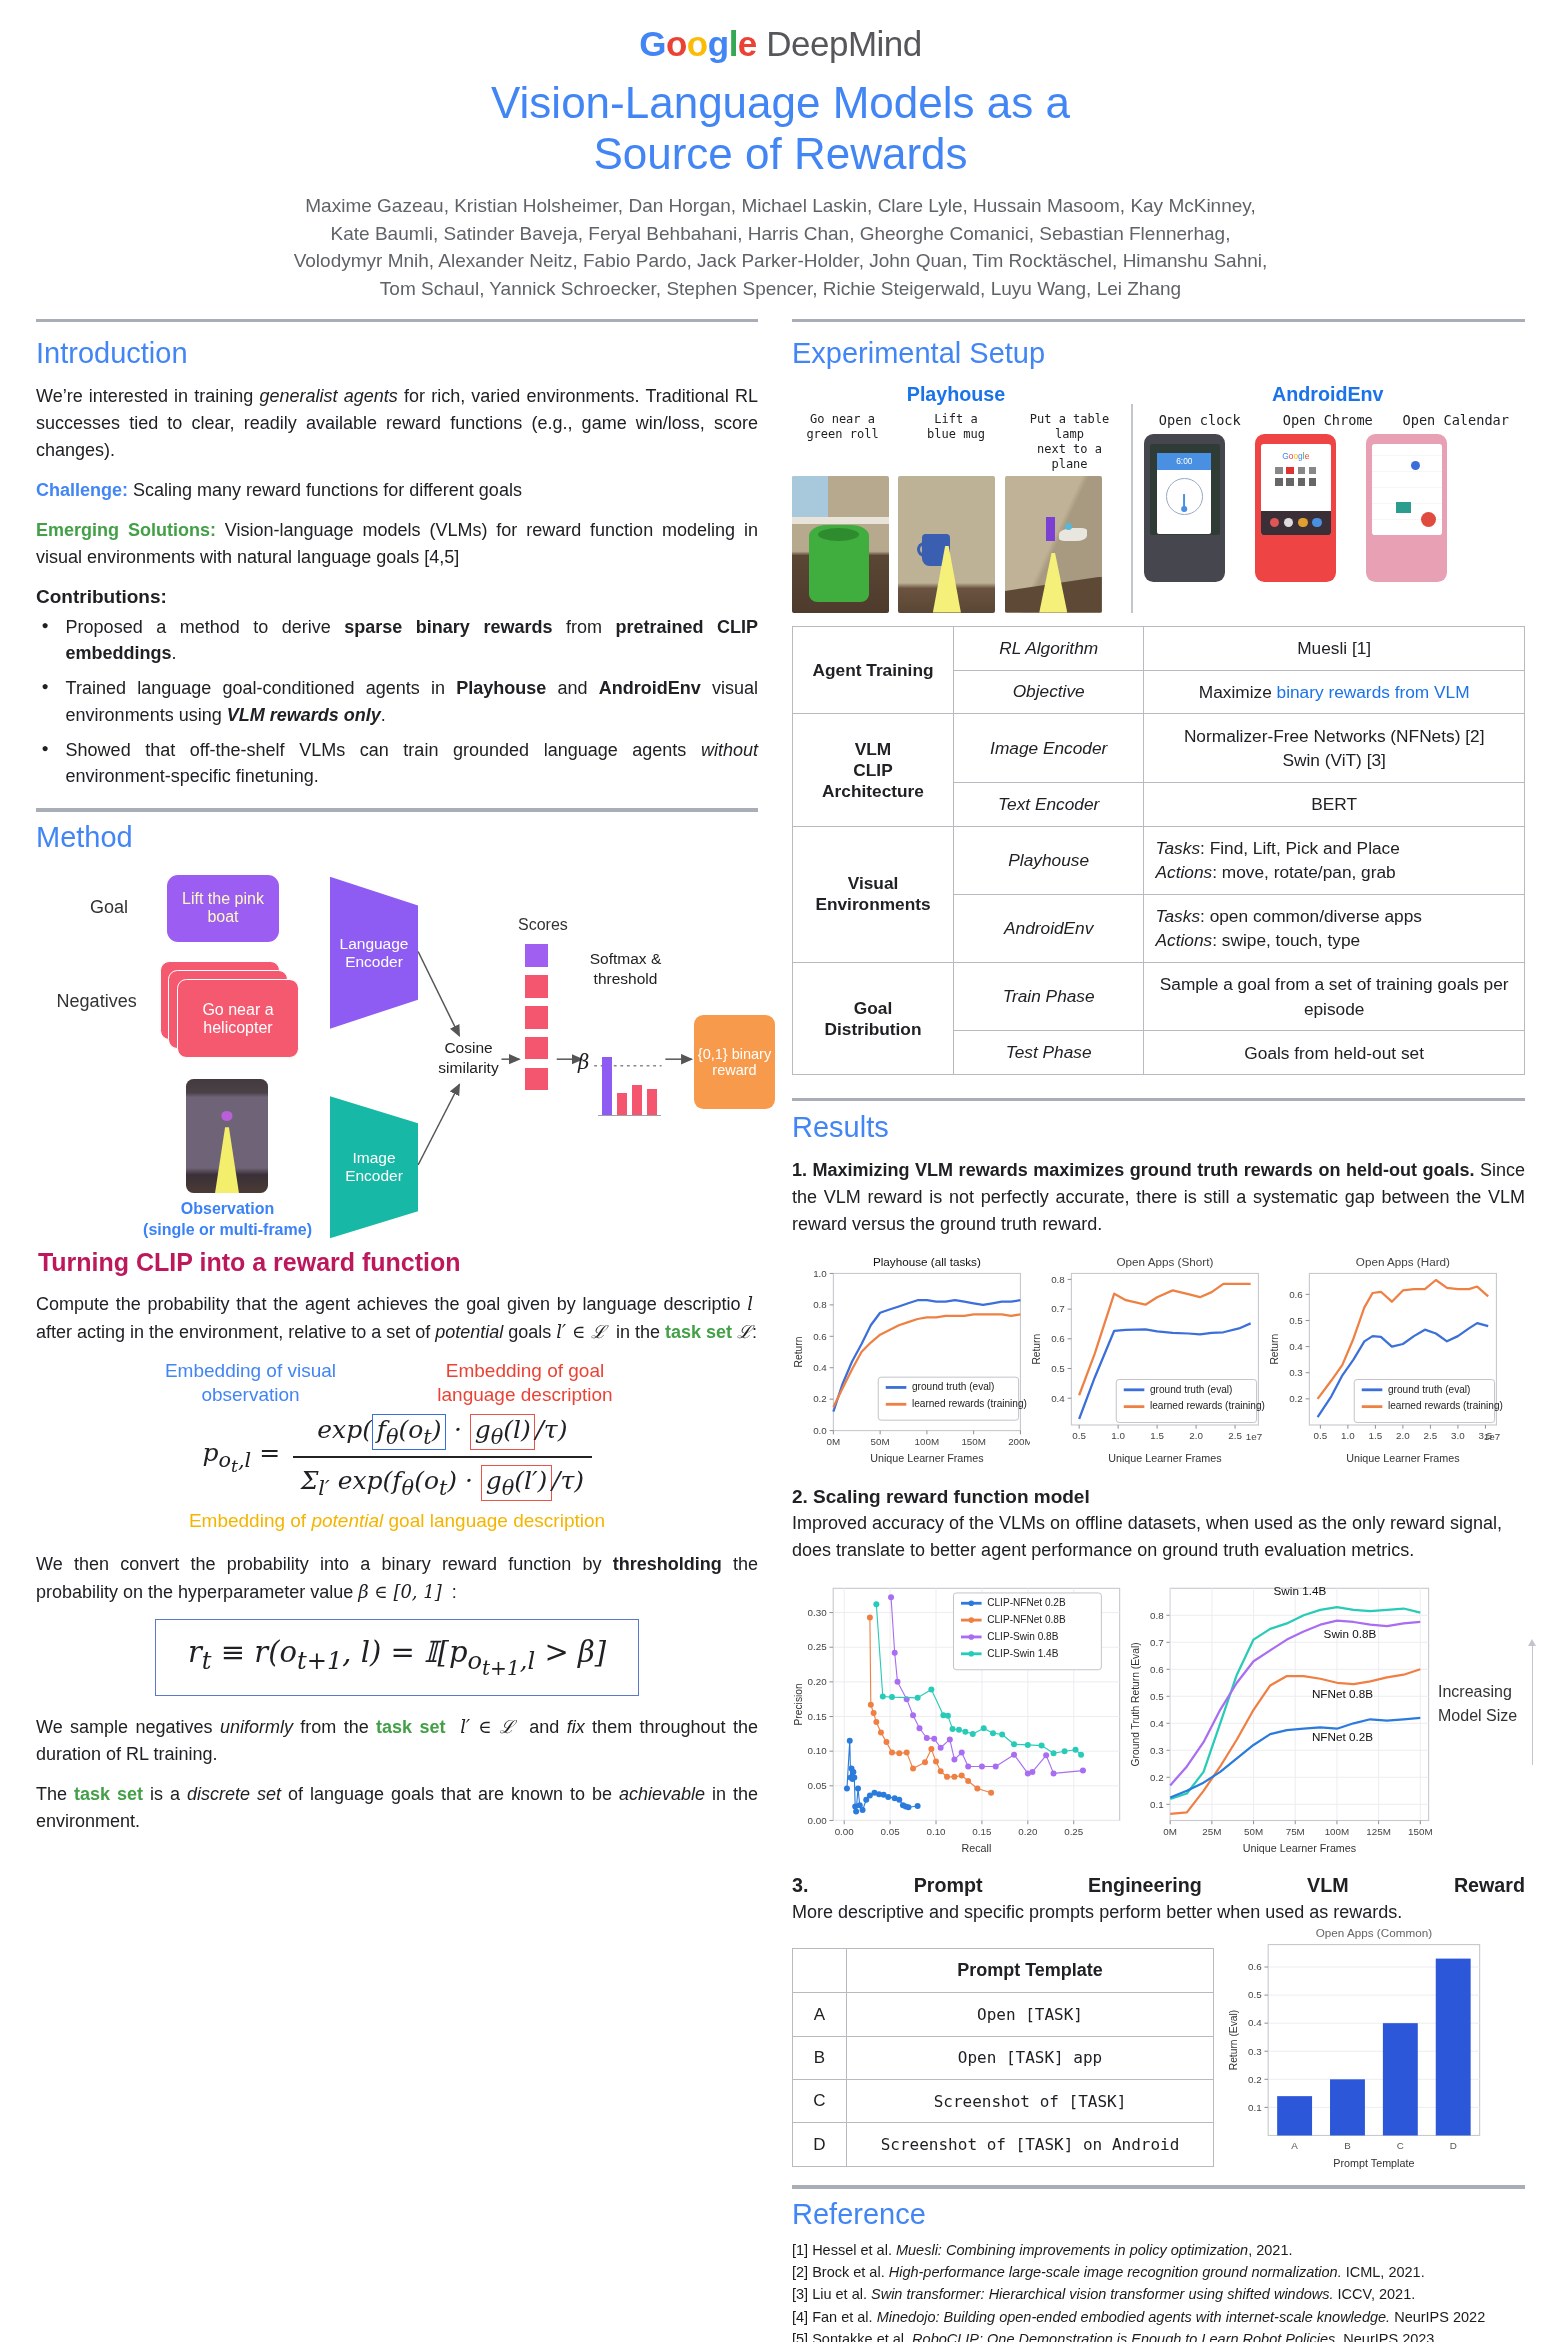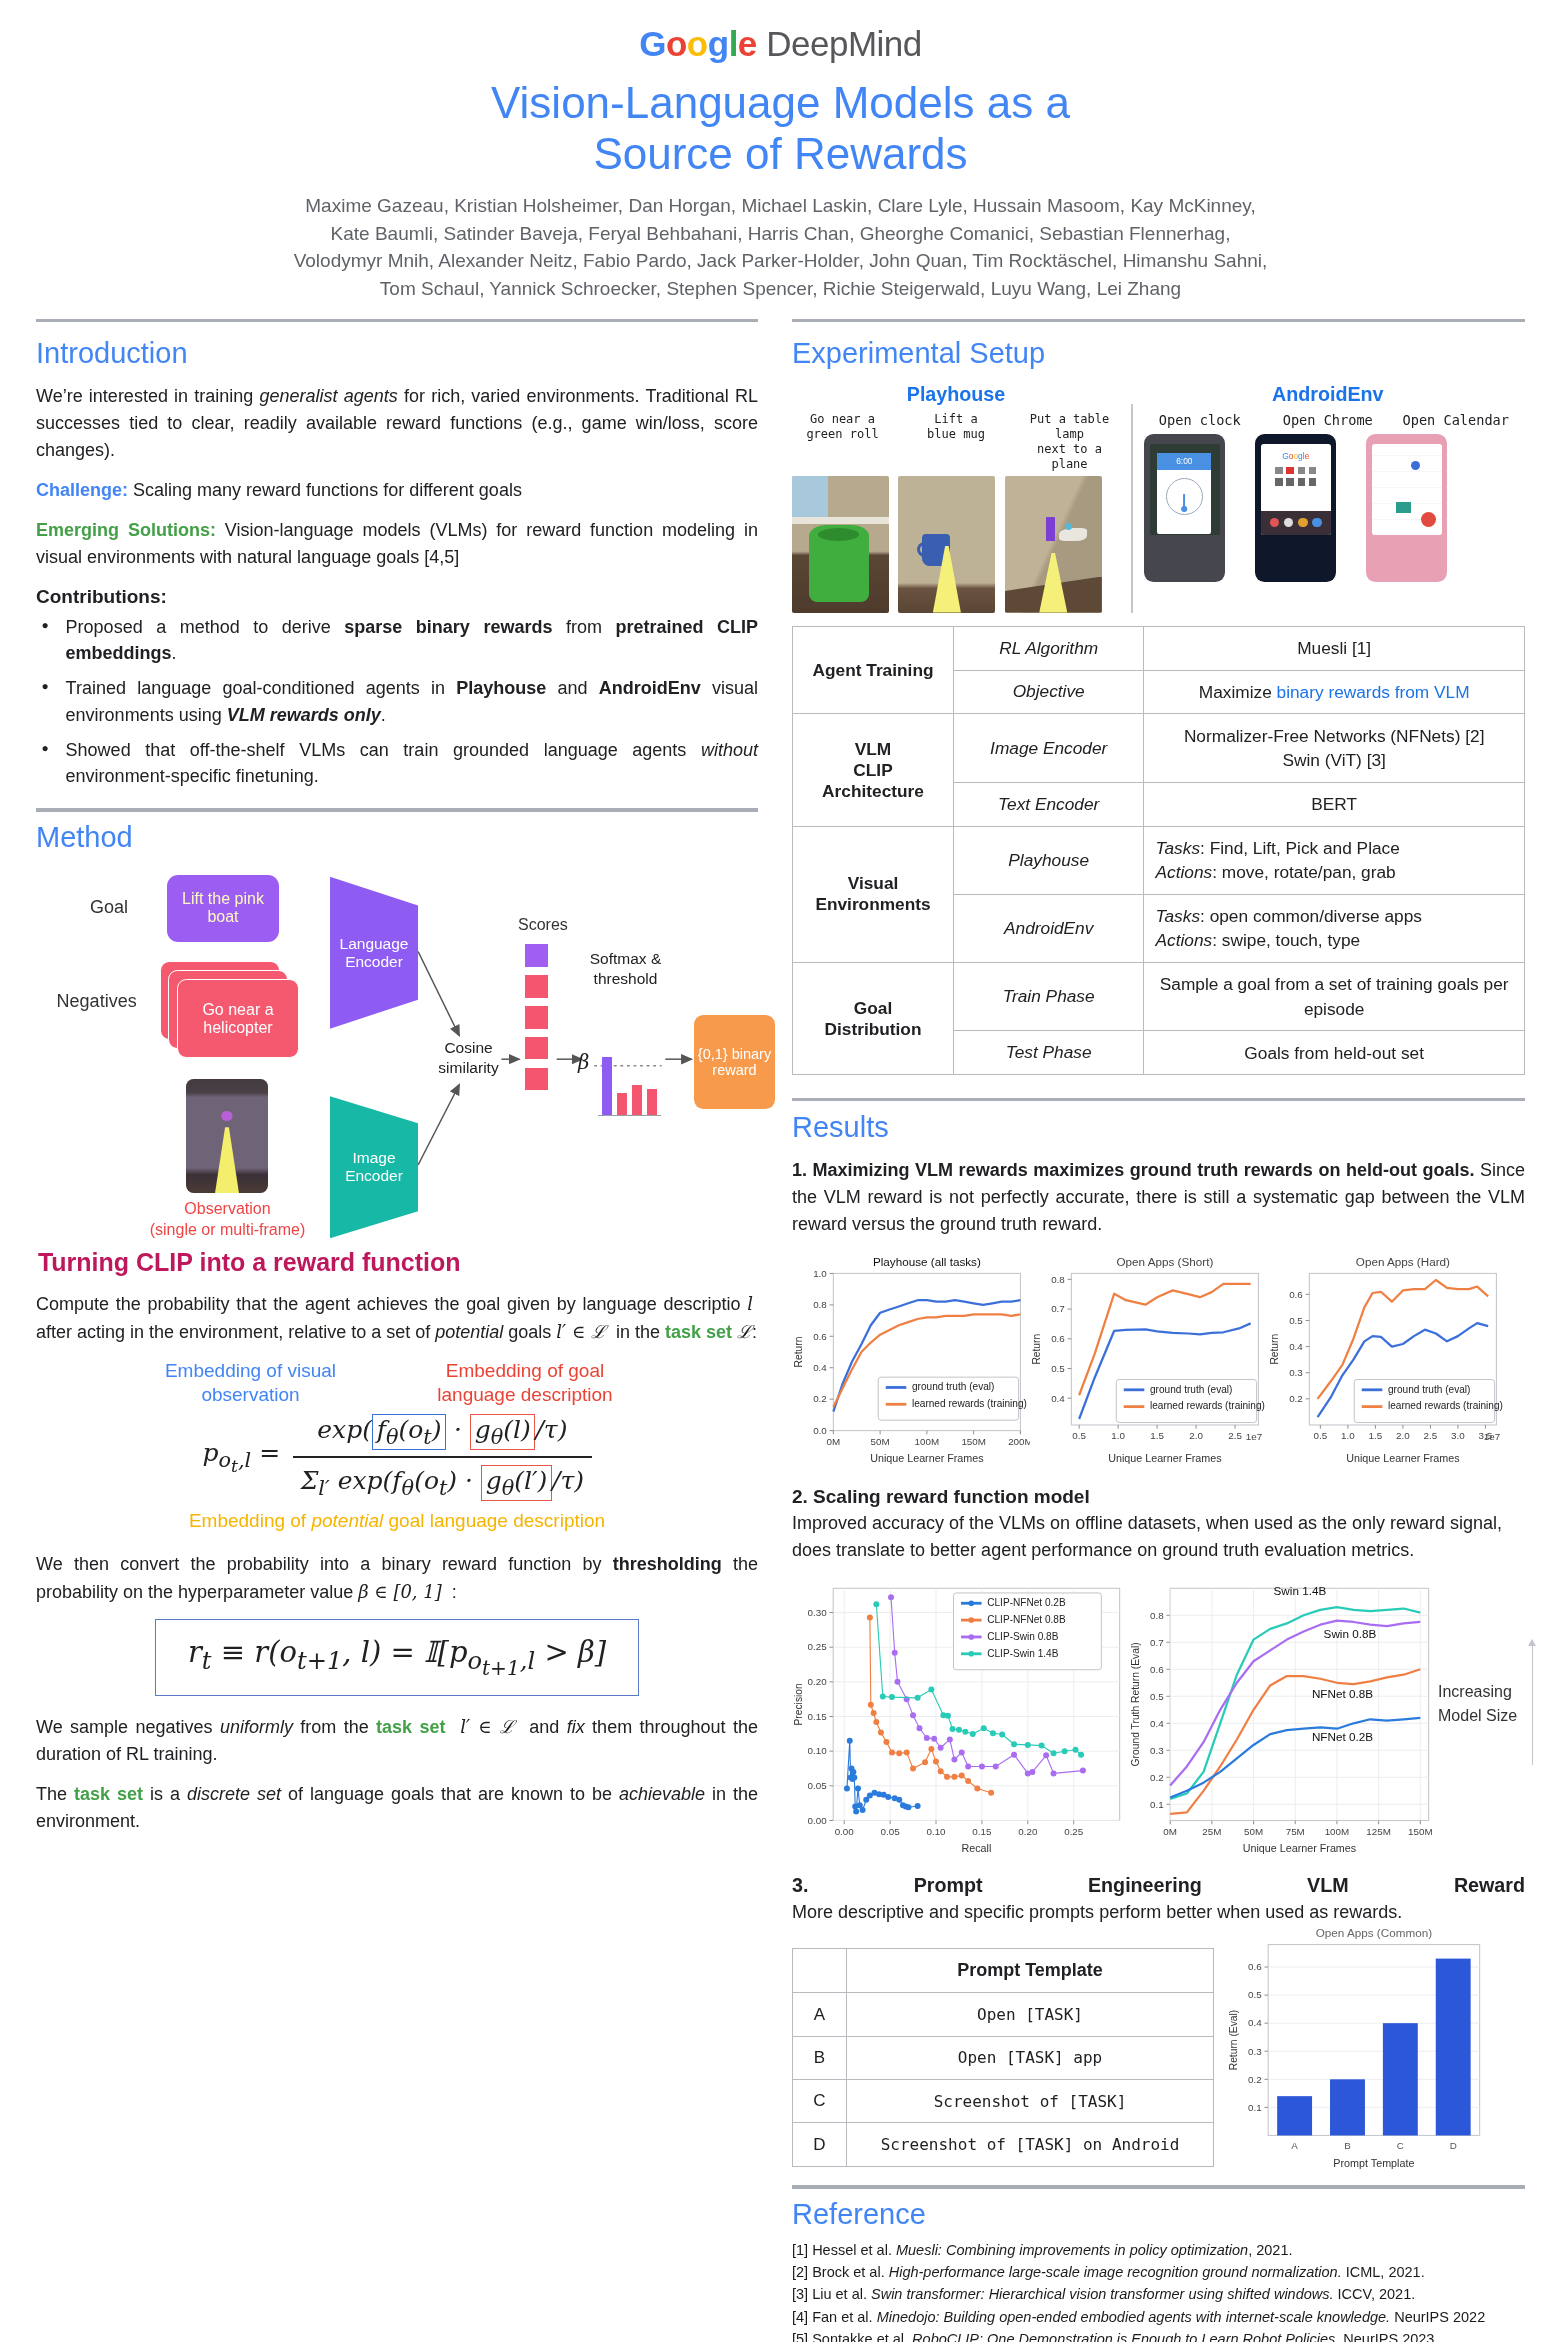--- a/index.html
+++ b/index.html
@@ -164,21 +164,21 @@
         <div class="d-abs d-lbl" style="left:54px;top:30px;">Goal</div>
         <div class="d-abs goal-box" style="left:131px;top:7.5px;">Lift the pink boat</div>
         <div class="d-abs d-lbl" style="left:20.6px;top:124px;">Negatives</div>
         <div class="d-abs neg-shadow" style="left:124px;top:94px;"></div>
         <div class="d-abs neg-shadow" style="left:132px;top:103px;"></div>
         <div class="d-abs neg-box" style="left:141px;top:112px;">Go near a helicopter</div>
         <div class="d-abs obs" style="left:150px;top:212px;">
           <div class="dot"></div>
           <div class="beam"></div>
         </div>
-        <div class="d-abs" style="left:84px;top:332px;width:215px;text-align:center;font-size:16px;color:#ef4444;line-height:1.3;">
+        <div class="d-abs" style="left:84px;top:332px;width:215px;text-align:center;font-size:16px;color:#3b82f6;line-height:1.3;font-weight:bold;">
           <div>Observation</div>
           <div>(single or multi-frame)</div>
         </div>
         <div class="d-abs trap lang" style="left:294px;top:9.4px;">Language Encoder</div>
         <div class="d-abs trap img" style="left:294px;top:229px;">Image Encoder</div>
         <div class="d-abs" style="left:397px;top:171px;width:71px;text-align:center;font-size:15.5px;color:#222;line-height:1.25;">Cosine similarity</div>
         <div class="d-abs d-lbl" style="left:482px;top:49px;font-size:16px;">Scores</div>
         <div class="d-abs" style="left:489px;top:77px;">
           <div class="sq" style="background:#a05ff0;"></div>
           <div class="sq" style="background:#f3566e;"></div>
@@ -268,21 +268,21 @@
               <div class="screen" style="background:#2f3b35;">
                 <div style="position:absolute;left:7.5px;top:9.4px;width:54px;height:81px;background:#fff;border-radius:1.9px;">
                   <div style="height:17px;background:#4a90e2;color:#fff;font-size:8.4px;text-align:center;line-height:17px;">6:00</div>
                   <div style="width:37px;height:37px;border:1.4px solid #9ab;border-radius:50%;margin:7.5px auto 0;position:relative;">
                     <div style="position:absolute;left:50%;top:50%;width:1.9px;height:13px;background:#4a90e2;transform:translate(-50%,-1.9px);"></div>
                     <div style="position:absolute;left:50%;top:78%;width:5.6px;height:5.6px;background:#4a90e2;border-radius:50%;transform:translate(-50%,0);"></div>
                   </div>
                 </div>
               </div>
             </div>
-            <div class="phone" style="background:#0f172a;">
+            <div class="phone" style="background:#ef4444;">
               <div class="screen">
                 <div style="text-align:center;font-size:8.4px;margin-top:7.5px;"><span style="color:#4285F4">G</span><span style="color:#EA4335">o</span><span style="color:#FBBC05">o</span><span style="color:#4285F4">g</span><span style="color:#34A853">l</span><span style="color:#EA4335">e</span></div>
                 <div style="display:flex;gap:3.7px;justify-content:center;margin-top:5.6px;">
                   <div style="width:7.5px;height:7.5px;background:#888;"></div>
                   <div style="width:7.5px;height:7.5px;background:#d33;"></div>
                   <div style="width:7.5px;height:7.5px;background:#888;"></div>
                   <div style="width:7.5px;height:7.5px;background:#888;"></div>
                 </div>
                 <div style="display:flex;gap:3.7px;justify-content:center;margin-top:3.7px;">
                   <div style="width:7.5px;height:7.5px;background:#666;"></div>

